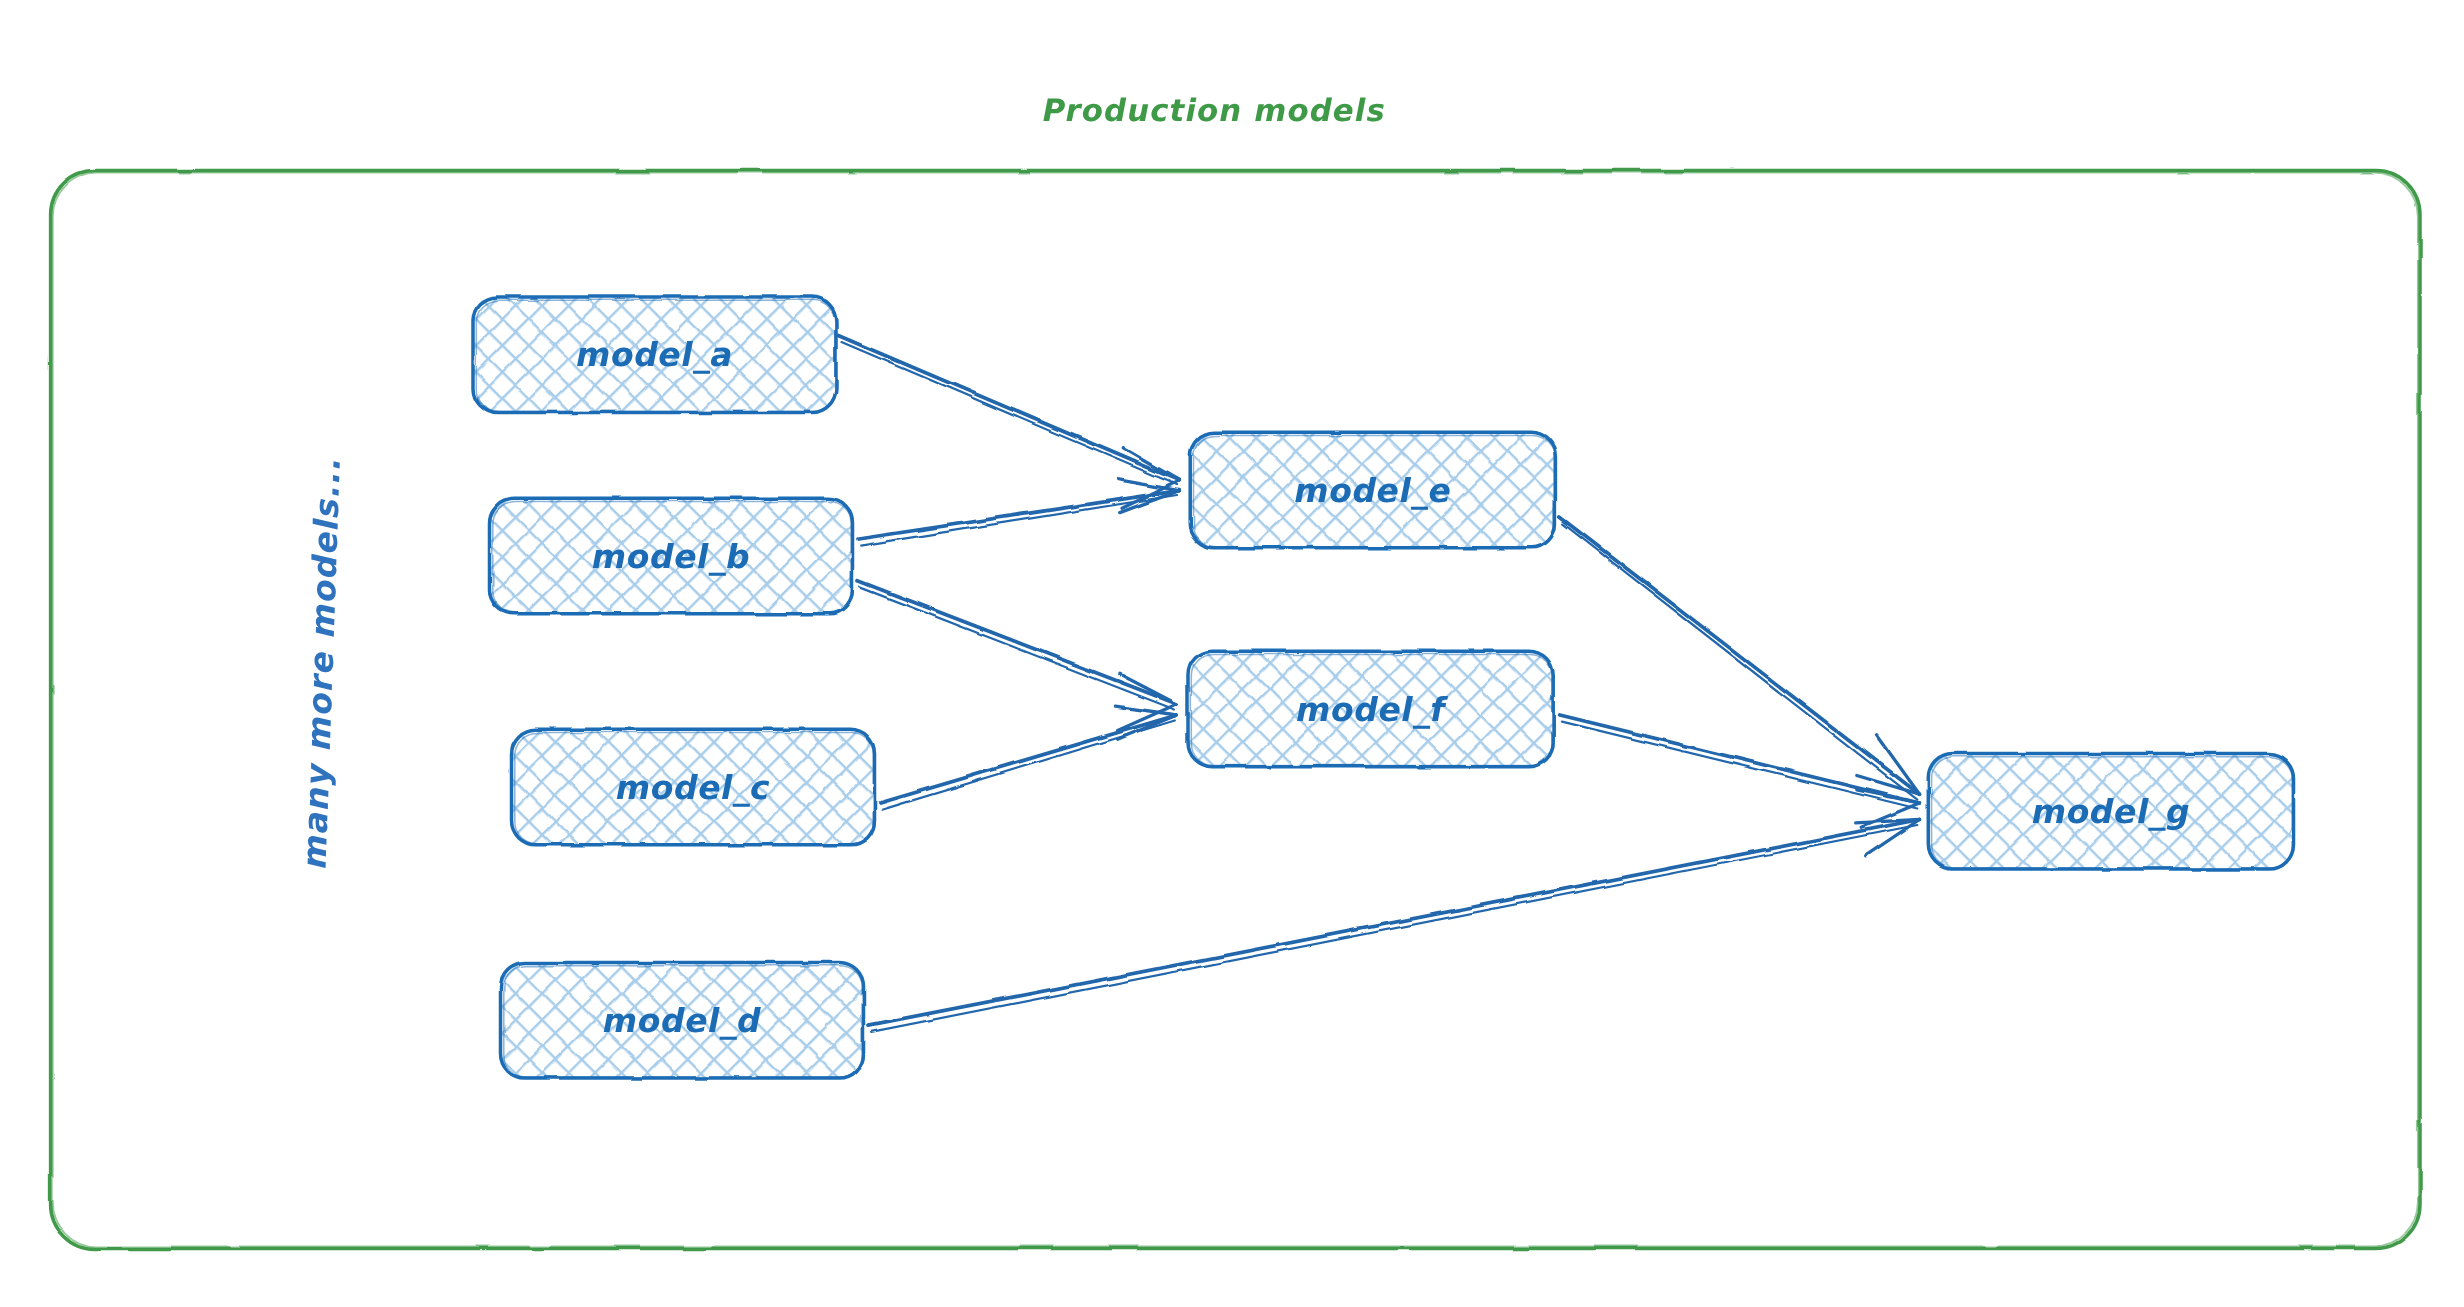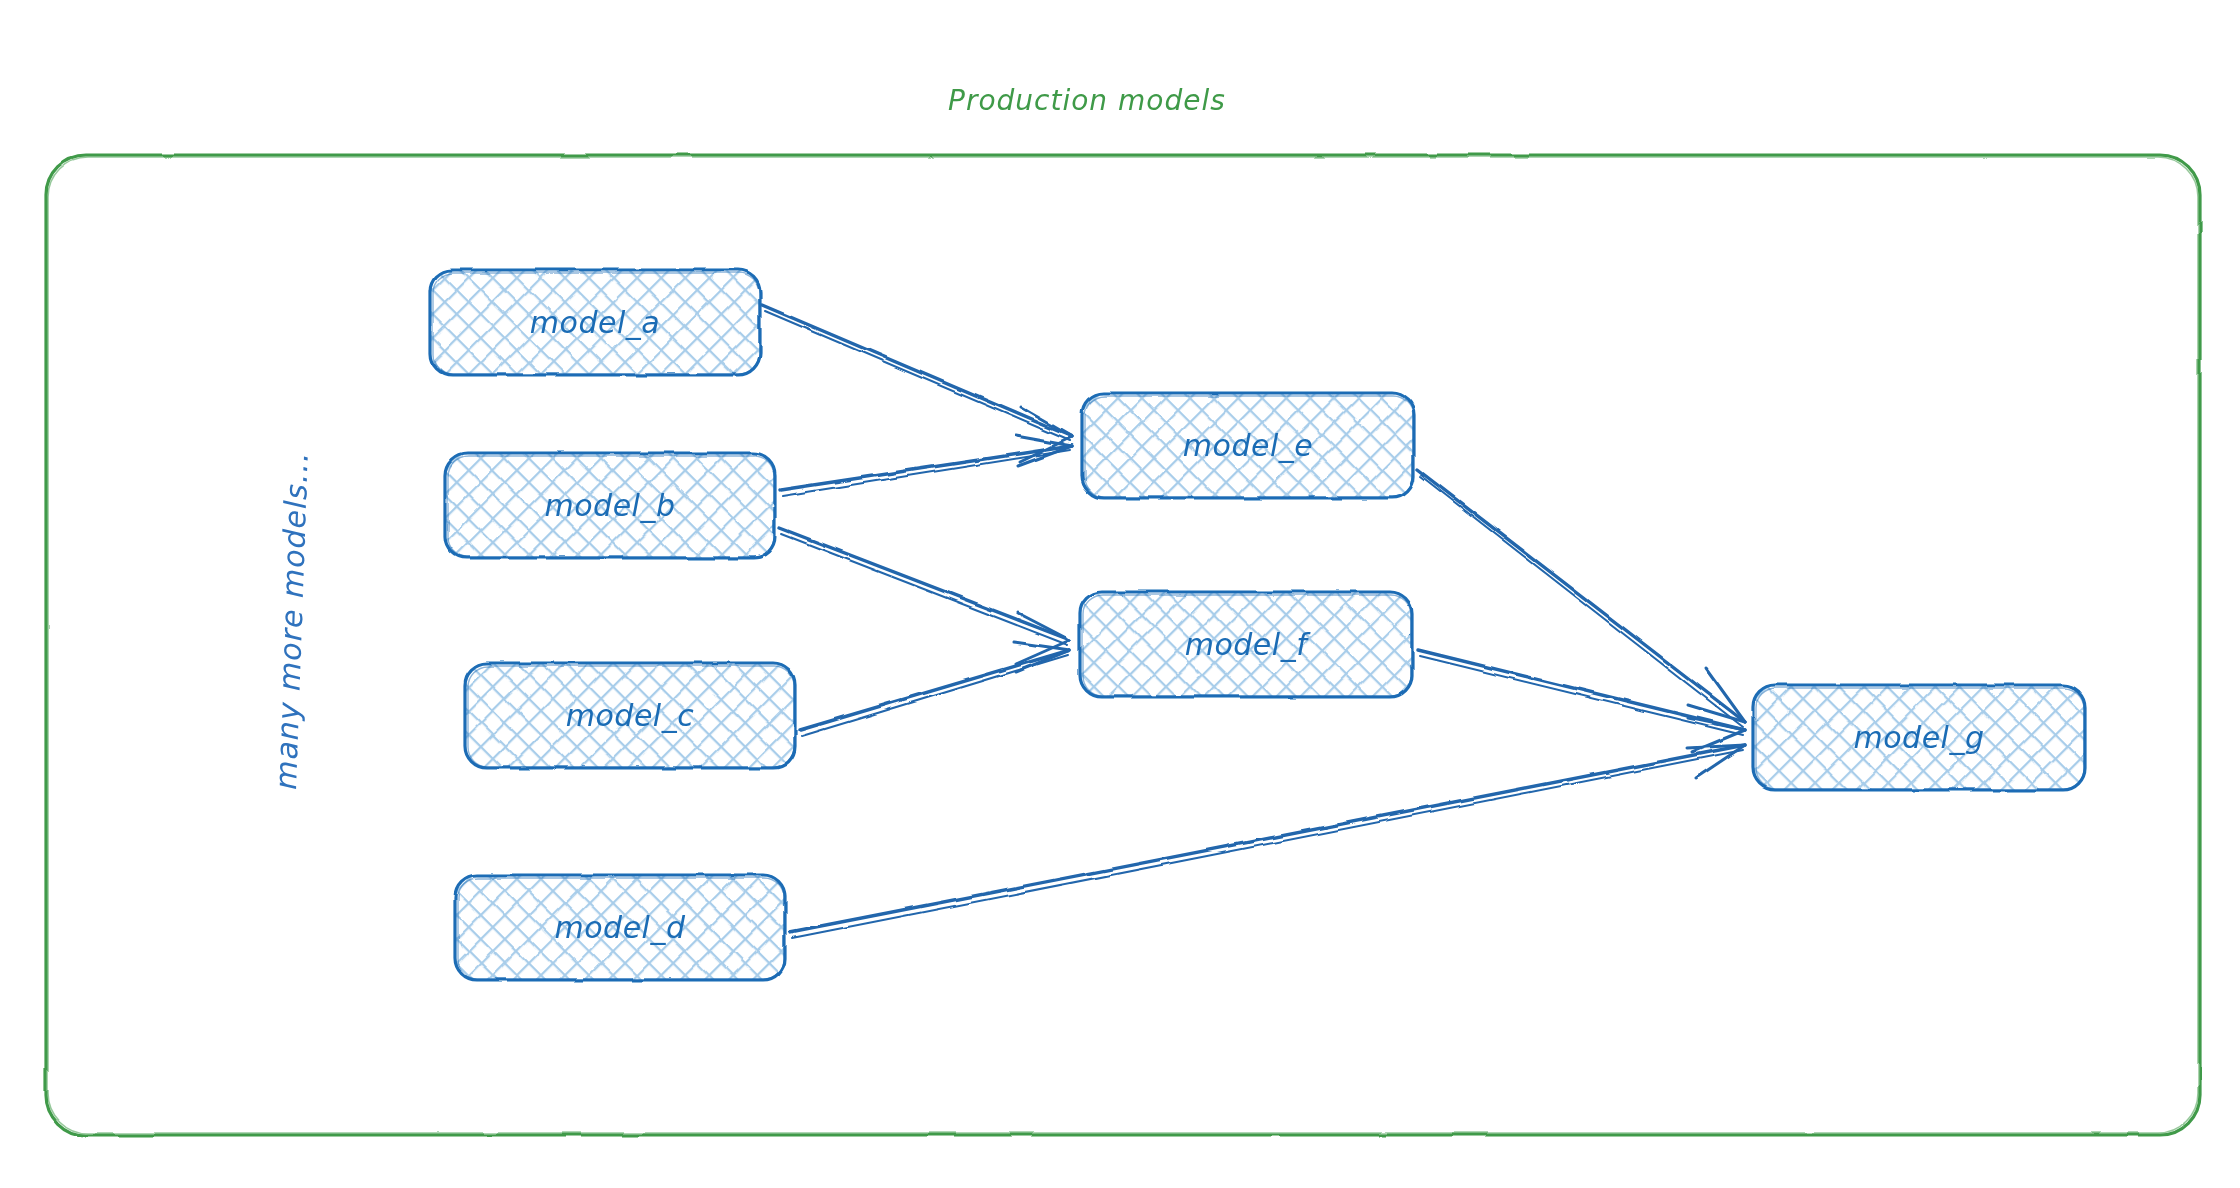--- a/index.html
+++ b/index.html
@@ -11,20 +11,21 @@
     width: 2240px;
     height: 1188px;
     font-family: "DejaVu Sans", sans-serif;
     overflow: hidden;
   }
   #stage {
     position: relative;
     width: 2240px;
     height: 1188px;
     background: #ffffff;
+    font-weight: bold;
   }
   #diagram {
     position: absolute;
     left: 0;
     top: 0;
     width: 2240px;
     height: 1188px;
   }
   .node-label {
     font-family: "DejaVu Sans", sans-serif;

